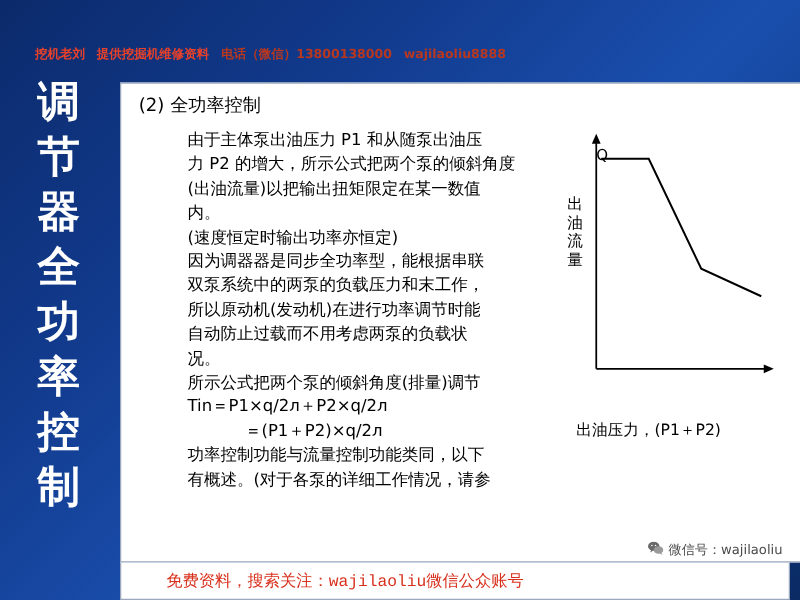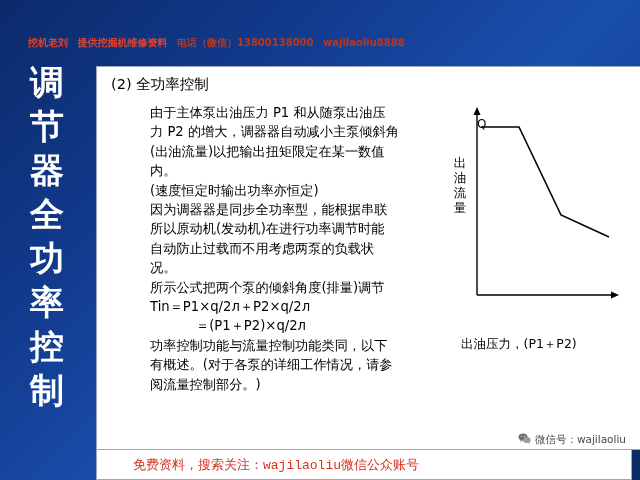--- a/index.html
+++ b/index.html
@@ -191,34 +191,34 @@
     <span>控</span>
     <span>制</span>
   </div>
 
   <div class="panel">
 
     <div class="panel-title">(2) 全功率控制</div>
 
     <div class="body-text">
       <p>由于主体泵出油压力 P1 和从随泵出油压</p>
-      <p>力 P2 的增大，调器器自动减小主泵倾斜角</p>
+      <p>力 P2 的增大，所示公式把两个泵的倾斜角度</p>
       <p>(出油流量)以把输出扭矩限定在某一数值</p>
       <p>内。</p>
       <p>(速度恒定时输出功率亦恒定)</p>
       <p>因为调器器是同步全功率型，能根据串联</p>
+      <p>双泵系统中的两泵的负载压力和末工作，</p>
       <p>所以原动机(发动机)在进行功率调节时能</p>
       <p>自动防止过载而不用考虑两泵的负载状</p>
       <p>况。</p>
       <p>所示公式把两个泵的倾斜角度(排量)调节</p>
       <p>Tin＝P1×q/2л＋P2×q/2л</p>
       <p class="indent-eq">＝(P1＋P2)×q/2л</p>
       <p>功率控制功能与流量控制功能类同，以下</p>
       <p>有概述。(对于各泵的详细工作情况，请参</p>
-      <p>阅流量控制部分。)</p>
     </div>
 
     <div class="chart">
       <svg width="185" height="230" viewBox="0 0 185 230">
 
         <line x1="40" y1="6" x2="40" y2="190" stroke="#000000" stroke-width="1.4"></line>
 
         <line x1="40" y1="190" x2="178" y2="190" stroke="#000000" stroke-width="1.4"></line>
 
         <polygon points="40,2 36.5,10 43.5,10" fill="#000000"></polygon>

